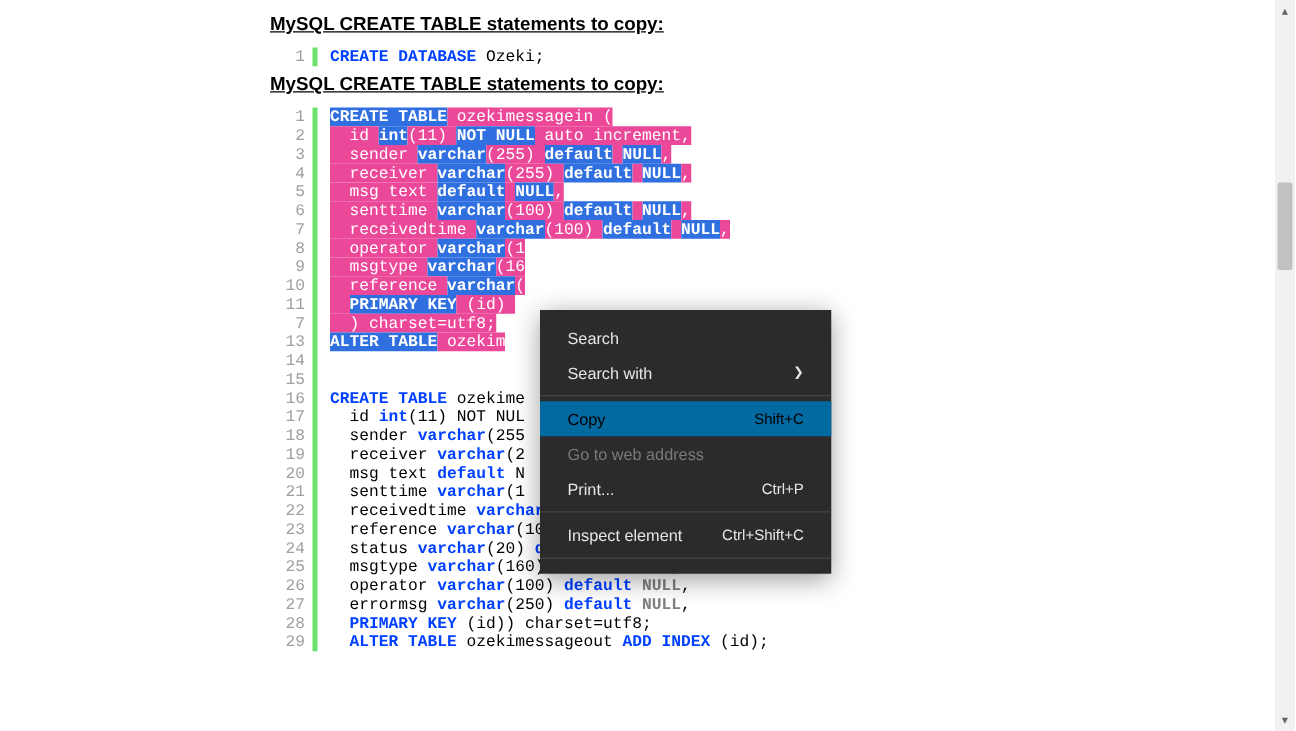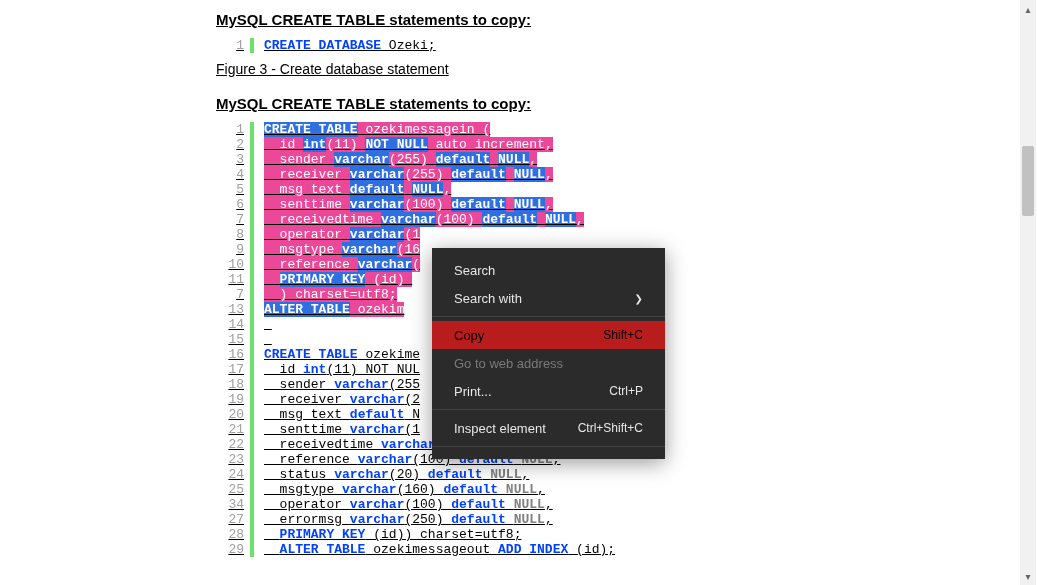--- a/index.html
+++ b/index.html
@@ -8,21 +8,20 @@
     font-size: 14px;
     background: #fff;
     color: #000;
   }
   .page {
     width: 1037px;
     height: 585px;
     position: relative;
     overflow: hidden;
     box-sizing: border-box;
-    text-decoration: underline;
   }
   .content {
     padding: 5px 0 0 216px;
     width: 790px;
   }
   h3.section {
     font-weight: bold;
     text-decoration: underline;
     margin: 6px 0 10px 0;
     font-size: 15px;
@@ -77,21 +76,21 @@
     z-index: 10;
   }
   .ctx-item {
     display: flex;
     justify-content: space-between;
     align-items: center;
     padding: 6px 22px;
     height: 16px;
   }
   .ctx-item.disabled { color: #7a7a7a; }
-  .ctx-item.hl { background: #b91c1c; color: #000; }
+  .ctx-item.hl { background: #0369a1; color: #000; }
   .ctx-item .shortcut { font-size: 12px; }
   .ctx-item .arrow { font-size: 10px; }
   .ctx-sep { height:1px; background:#444; margin:4px 0;}
 
   
   .vscroll {
     position: absolute;
     right: 1px;
     top: 0;
     bottom: 0;
@@ -126,21 +125,20 @@
     <h3 class="section">MySQL CREATE TABLE statements to copy:</h3>
 
     <div class="codeblock" id="code1">
         <div class="gutter">
           <div class="gl">1</div>
         </div>
         <div class="bar"></div>
         <div class="code"><div class="cl"><span class="tok kw">CREATE DATABASE</span><span class="tok id"> Ozeki;</span></div></div>
       </div>
 
-    <div class="caption">Figure 3 - Create database statement</div>
 
     <h3 class="section">MySQL CREATE TABLE statements to copy:</h3>
 
     <div class="codeblock" id="code2">
         <div class="gutter">
           <div class="gl">1</div>
           <div class="gl">2</div>
           <div class="gl">3</div>
           <div class="gl">4</div>
           <div class="gl">5</div>
@@ -157,21 +155,21 @@
           <div class="gl">16</div>
           <div class="gl">17</div>
           <div class="gl">18</div>
           <div class="gl">19</div>
           <div class="gl">20</div>
           <div class="gl">21</div>
           <div class="gl">22</div>
           <div class="gl">23</div>
           <div class="gl">24</div>
           <div class="gl">25</div>
-          <div class="gl">34</div>
+          <div class="gl">26</div>
           <div class="gl">27</div>
           <div class="gl">28</div>
           <div class="gl">29</div>
         </div>
         <div class="bar"></div>
         <div class="code"><div class="cl sel-line"><span class="tok kw">CREATE TABLE</span><span class="tok id"> ozekimessagein (</span></div><div class="cl sel-line"><span class="tok id">  id </span><span class="tok type">int</span><span class="tok id">(11) </span><span class="tok kw">NOT NULL</span><span class="tok id"> auto increment,</span></div><div class="cl sel-line"><span class="tok id">  sender </span><span class="tok type">varchar</span><span class="tok id">(255) </span><span class="tok kw">default</span><span class="tok id"> </span><span class="tok nul">NULL</span><span class="tok id">,</span></div><div class="cl sel-line"><span class="tok id">  receiver </span><span class="tok type">varchar</span><span class="tok id">(255) </span><span class="tok kw">default</span><span class="tok id"> </span><span class="tok nul">NULL</span><span class="tok id">,</span></div><div class="cl sel-line"><span class="tok id">  msg text </span><span class="tok kw">default</span><span class="tok id"> </span><span class="tok nul">NULL</span><span class="tok id">,</span></div><div class="cl sel-line"><span class="tok id">  senttime </span><span class="tok type">varchar</span><span class="tok id">(100) </span><span class="tok kw">default</span><span class="tok id"> </span><span class="tok nul">NULL</span><span class="tok id">,</span></div><div class="cl sel-line"><span class="tok id">  receivedtime </span><span class="tok type">varchar</span><span class="tok id">(100) </span><span class="tok kw">default</span><span class="tok id"> </span><span class="tok nul">NULL</span><span class="tok id">,</span></div><div class="cl sel-line"><span class="tok id">  operator </span><span class="tok type">varchar</span><span class="tok id">(1</span></div><div class="cl sel-line"><span class="tok id">  msgtype </span><span class="tok type">varchar</span><span class="tok id">(16</span></div><div class="cl sel-line"><span class="tok id">  reference </span><span class="tok type">varchar</span><span class="tok id">(</span></div><div class="cl sel-line"><span class="tok id">  </span><span class="tok kw">PRIMARY KEY</span><span class="tok id"> (id) </span></div><div class="cl sel-line"><span class="tok id">  ) charset=utf8;</span></div><div class="cl sel-line"><span class="tok kw">ALTER TABLE</span><span class="tok id"> ozekim</span></div><div class="cl">&nbsp;</div><div class="cl">&nbsp;</div><div class="cl"><span class="tok kw">CREATE TABLE</span><span class="tok id"> ozekime</span></div><div class="cl"><span class="tok id">  id </span><span class="tok type">int</span><span class="tok id">(11) NOT NUL</span></div><div class="cl"><span class="tok id">  sender </span><span class="tok type">varchar</span><span class="tok id">(255</span></div><div class="cl"><span class="tok id">  receiver </span><span class="tok type">varchar</span><span class="tok id">(2</span></div><div class="cl"><span class="tok id">  msg text </span><span class="tok kw">default</span><span class="tok id"> N</span></div><div class="cl"><span class="tok id">  senttime </span><span class="tok type">varchar</span><span class="tok id">(1</span></div><div class="cl"><span class="tok id">  receivedtime </span><span class="tok type">varchar</span><span class="tok id">(100) </span><span class="tok kw">default</span><span class="tok id"> </span><span class="tok nul">NULL</span><span class="tok id">,</span></div><div class="cl"><span class="tok id">  reference </span><span class="tok type">varchar</span><span class="tok id">(100) </span><span class="tok kw">default</span><span class="tok id"> </span><span class="tok nul">NULL</span><span class="tok id">,</span></div><div class="cl"><span class="tok id">  status </span><span class="tok type">varchar</span><span class="tok id">(20) </span><span class="tok kw">default</span><span class="tok id"> </span><span class="tok nul">NULL</span><span class="tok id">,</span></div><div class="cl"><span class="tok id">  msgtype </span><span class="tok type">varchar</span><span class="tok id">(160) </span><span class="tok kw">default</span><span class="tok id"> </span><span class="tok nul">NULL</span><span class="tok id">,</span></div><div class="cl"><span class="tok id">  operator </span><span class="tok type">varchar</span><span class="tok id">(100) </span><span class="tok kw">default</span><span class="tok id"> </span><span class="tok nul">NULL</span><span class="tok id">,</span></div><div class="cl"><span class="tok id">  errormsg </span><span class="tok type">varchar</span><span class="tok id">(250) </span><span class="tok kw">default</span><span class="tok id"> </span><span class="tok nul">NULL</span><span class="tok id">,</span></div><div class="cl"><span class="tok id">  </span><span class="tok kw">PRIMARY KEY</span><span class="tok id"> (id)) charset=utf8;</span></div><div class="cl"><span class="tok id">  </span><span class="tok kw">ALTER TABLE</span><span class="tok id"> ozekimessageout </span><span class="tok kw">ADD INDEX</span><span class="tok id"> (id);</span></div></div>
       </div>
 
   </div>
 

